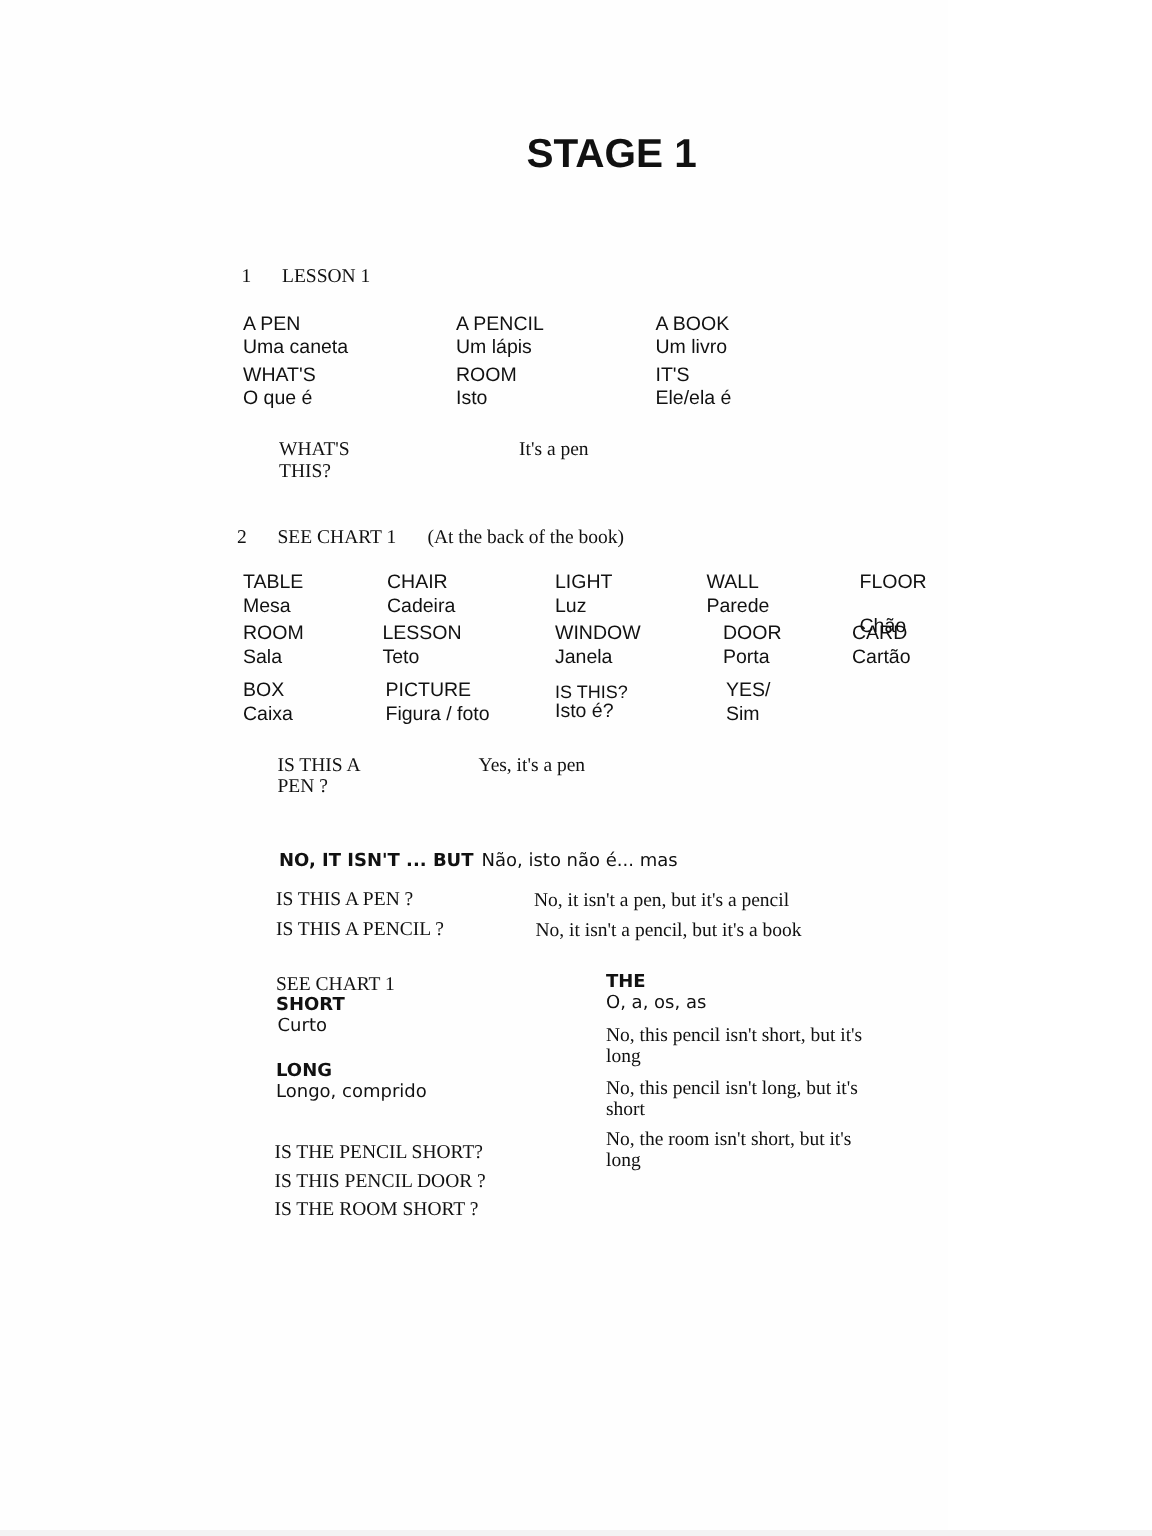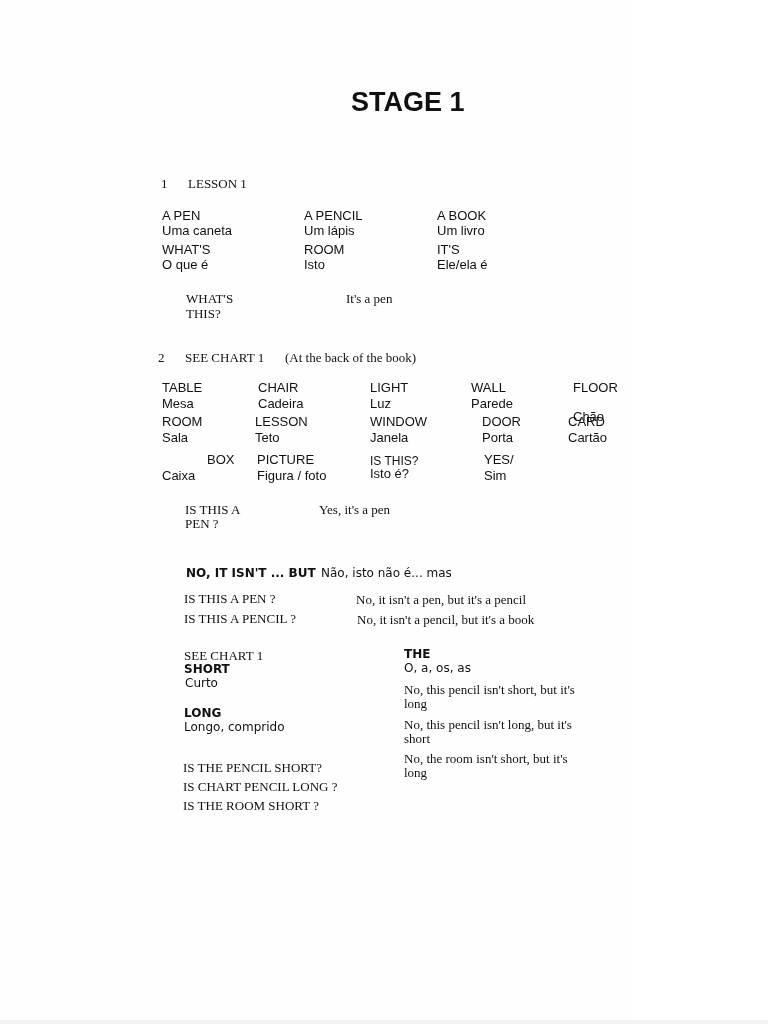--- a/index.html
+++ b/index.html
@@ -67,21 +67,21 @@
     <div class="t sans" style="left:162px; top:431px;">Sala</div>
     <div class="t sans" style="left:255px; top:415px;">LESSON</div>
     <div class="t sans" style="left:255px; top:431px;">Teto</div>
     <div class="t sans" style="left:370px; top:415px;">WINDOW</div>
     <div class="t sans" style="left:370px; top:431px;">Janela</div>
     <div class="t sans" style="left:482px; top:415px;">DOOR</div>
     <div class="t sans" style="left:482px; top:431px;">Porta</div>
     <div class="t sans" style="left:568px; top:415px;">CARD</div>
     <div class="t sans" style="left:568px; top:431px;">Cartão</div>
 
-    <div class="t sans" style="left:162px; top:453px;margin-left:45px;">BOX</div>
+    <div class="t sans" style="left:162px; top:453px;">BOX</div>
     <div class="t sans" style="left:162px; top:469px;">Caixa</div>
     <div class="t sans" style="left:257px; top:453px;">PICTURE</div>
     <div class="t sans" style="left:257px; top:469px;">Figura / foto</div>
     <div class="t sans small" style="left:370px; top:455px;">IS THIS?</div>
     <div class="t sans" style="left:370px; top:467px;">Isto é?</div>
     <div class="t sans" style="left:484px; top:453px;">YES/</div>
     <div class="t sans" style="left:484px; top:469px;">Sim</div>
   </div>
 
   <div class="t serif" style="left:185px; top:503px;">IS THIS A</div>
@@ -96,21 +96,21 @@
   <div class="t serif" style="left:184px; top:612px;">IS THIS A PENCIL ?</div>
   <div class="t serif" style="left:357px; top:613px;">No, it isn't a pencil, but it's a book</div>
 
   <div class="t serif" style="left:184px; top:649px;">SEE CHART 1</div>
   <div class="t dv bold" style="left:184px; top:663px;">SHORT</div>
   <div class="t dv" style="left:185px; top:677px;">Curto</div>
   <div class="t dv bold" style="left:184px; top:707px;">LONG</div>
   <div class="t dv" style="left:184px; top:721px;">Longo, comprido</div>
 
   <div class="t serif" style="left:183px; top:761px;">IS THE PENCIL SHORT?</div>
-  <div class="t serif" style="left:183px; top:780px;">IS CHART PENCIL LONG ?</div>
+  <div class="t serif" style="left:183px; top:780px;">IS THIS PENCIL DOOR ?</div>
   <div class="t serif" style="left:183px; top:799px;">IS THE ROOM SHORT ?</div>
 
   <div class="t dv bold" style="left:404px; top:648px;">THE</div>
   <div class="t dv" style="left:404px; top:662px;">O, a, os, as</div>
 
   <div class="t serif" style="left:404px; top:683px;">No, this pencil isn't short, but it's</div>
   <div class="t serif" style="left:404px; top:697px;">long</div>
   <div class="t serif" style="left:404px; top:718px;">No, this pencil isn't long, but it's</div>
   <div class="t serif" style="left:404px; top:732px;">short</div>
   <div class="t serif" style="left:404px; top:752px;">No, the room isn't short, but it's</div>

